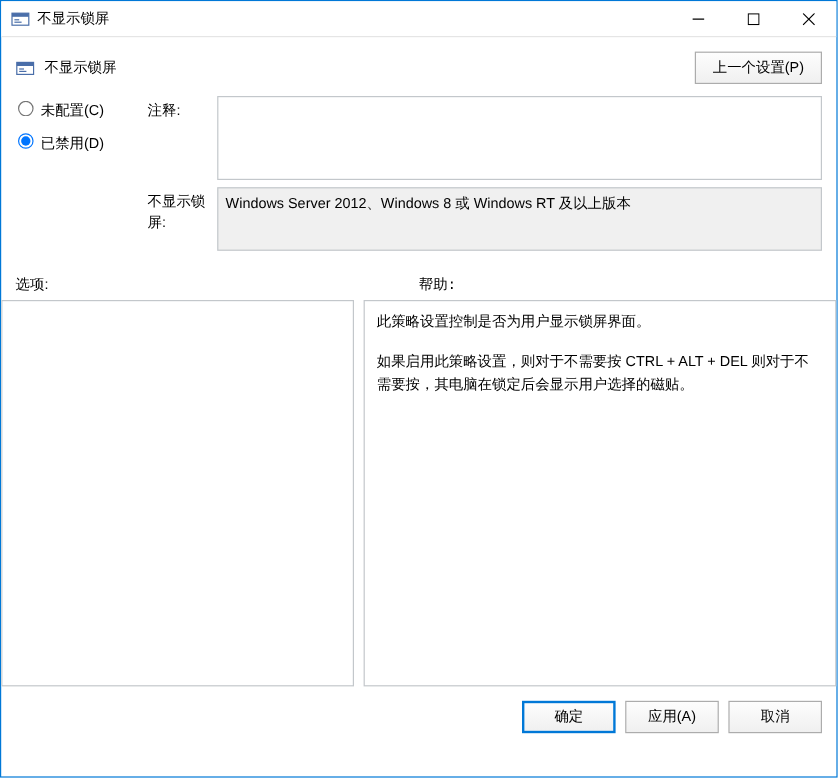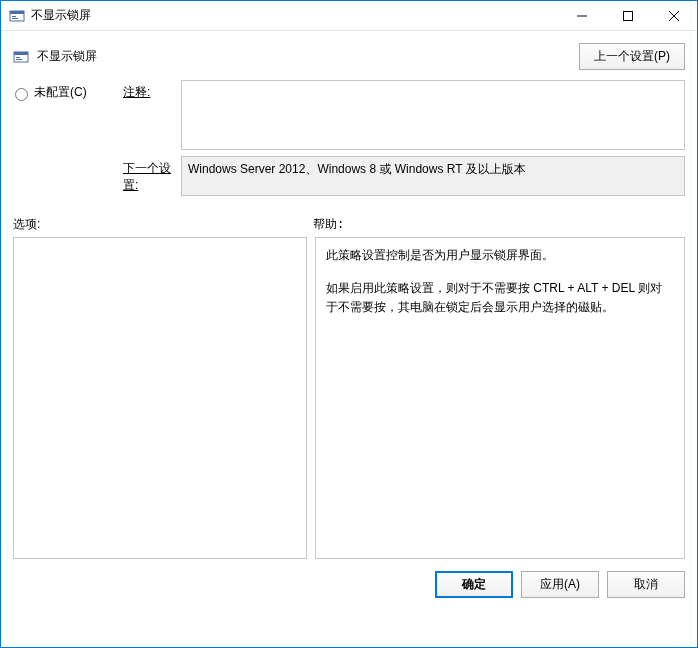--- a/index.html
+++ b/index.html
@@ -76,21 +76,21 @@
     .config-section {
       display: flex;
       padding: 10px 12px 0 12px;
     }
     .radio-column {
       width: 110px;
       padding-top: 4px;
     }
     .radio-row {
       display: flex;
-      align-items: flex-end;
+      align-items: flex-start;
       margin-bottom: 10px;
       cursor: pointer;
     }
     .radio-row input[type="radio"] {
       margin: 0 6px 0 2px;
       cursor: pointer;
     }
     .radio-row label {
       cursor: pointer;
     }
@@ -98,54 +98,54 @@
       flex: 1;
     }
     .field-row {
       display: flex;
       margin-bottom: 6px;
     }
     .field-label {
       width: 58px;
       padding-top: 4px;
       color: #000;
-      text-decoration: underline;
     }
     .comment-box {
       flex: 1;
       height: 70px;
       border: 1px solid #c3c7cb;
       background: #fff;
       resize: none;
       padding: 4px;
       overflow-y: scroll;
     }
     .platform-box {
       flex: 1;
-      height: 40px;
+      height: 53px;
       border: 1px solid #c3c7cb;
       background: #f0f0f0;
       padding: 4px 6px;
       overflow-y: scroll;
       color: #000;
     }
     .labels-row {
       display: flex;
       padding: 14px 0 4px 12px;
+      gap: 36px;
     }
     .options-label {
       width: 300px;
     }
     .help-label {
       flex: 1;
       font-family: Liberation Mono, monospace;
     }
     .panels-row {
       display: flex;
-      padding: 0 12px;
+      padding: 0 0;
       gap: 8px;
       height: 322px;
     }
     .options-panel {
       width: 294px;
       border: 1px solid #c3c7cb;
       background: #fff;
     }
     .help-panel {
       flex: 1;
@@ -169,21 +169,20 @@
     .footer-btn {
       padding: 4px 0;
       width: 78px;
       background: linear-gradient(#fdfdfd, #f0f0f0);
       border: 1px solid #acacac;
       cursor: pointer;
     }
     .footer-btn.primary {
       border: 2px solid #0078d7;
       padding: 3px 0;
-      font-weight: bold;
     }
     
     ::-webkit-scrollbar {
       width: 17px;
     }
     ::-webkit-scrollbar-track {
       background: #f0f0f0;
     }
     ::-webkit-scrollbar-thumb {
       background: #cdcdcd;
@@ -242,28 +241,32 @@
     <button class="nav-btn">上一个设置(P)</button>
   </div>
 </div>
 
 <div class="config-section">
   <div class="radio-column">
     <div class="radio-row">
       <input type="radio" name="state" id="r-nc" style="">
       <label for="r-nc">未配置(C)</label>
     </div>
+    <div class="radio-row">
+      <input type="radio" name="state" id="r-dis" checked="" style="">
+      <label for="r-dis">已禁用(D)</label>
+    </div>
   </div>
   <div class="fields-column">
     <div class="field-row">
       <div class="field-label">注释:</div>
       <textarea class="comment-box" style=""></textarea>
     </div>
     <div class="field-row">
-      <div class="field-label">下一个设置:</div>
+      <div class="field-label">不显示锁屏:</div>
       <div class="platform-box">Windows Server 2012、Windows 8 或 Windows RT 及以上版本</div>
     </div>
   </div>
 </div>
 
 <div class="labels-row">
   <div class="options-label">选项:</div>
   <div class="help-label">帮助:</div>
 </div>
 

